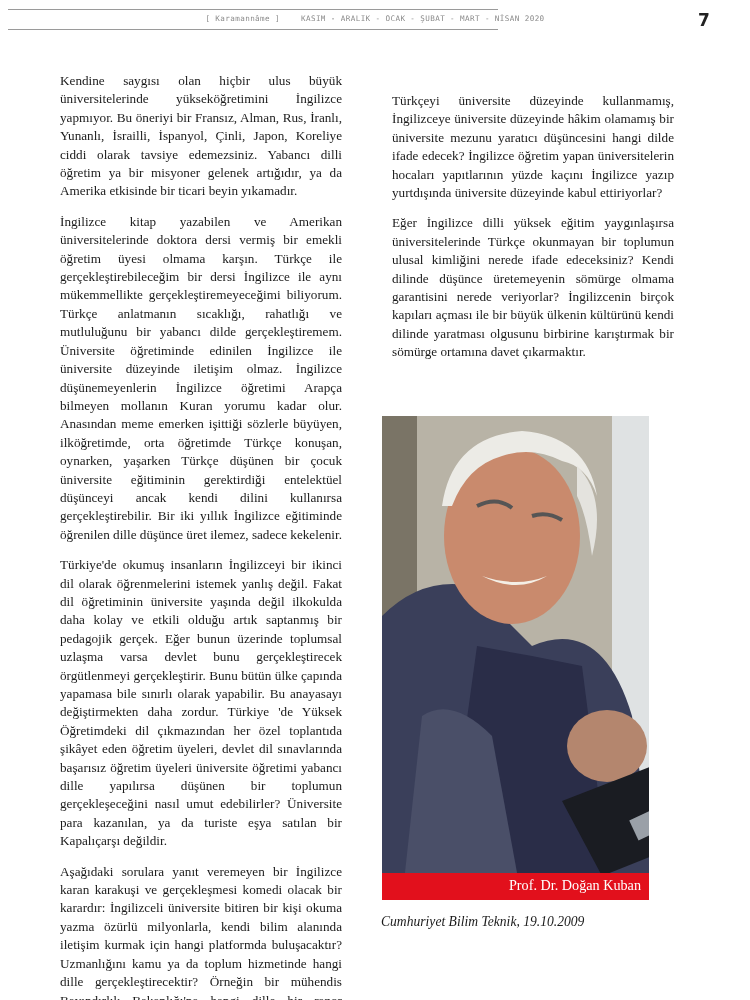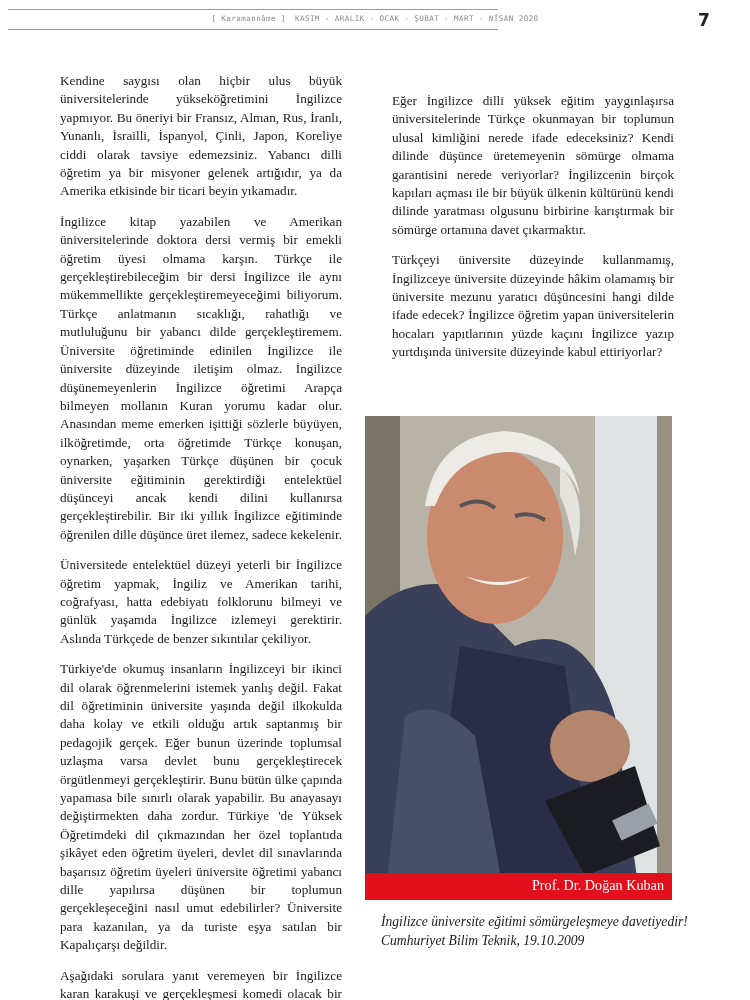--- a/index.html
+++ b/index.html
@@ -1,56 +1,55 @@
 <!DOCTYPE html>
 <html><head>
 <meta charset="utf-8">
 <style>
   html, body { margin: 0; padding: 0; background: #ffffff; }
   body { width: 750px; height: 1000px; position: relative; overflow: hidden; font-family: "Liberation Serif", serif; color: #1a1a1a; }
   .rule { position: absolute; left: 8px; width: 490px; height: 1px; background: #9a9a9a; }
   .rule.top { top: 9px; }
   .rule.bottom { top: 29px; }
   .header-text { position: absolute; left: 0; top: 14px; width: 750px; text-align: center; font-family: "DejaVu Sans Mono", monospace; font-size: 7.6px; letter-spacing: 0.4px; color: #8a8a8a; }
-  .header-text span { margin: 0 2px; }
+  .header-text span { margin: 0 8px; }
   .page-number { position: absolute; left: 698px; top: 10px; font-family: "DejaVu Sans", sans-serif; font-size: 17px; font-weight: bold; color: #222; }
   .col { position: absolute; font-size: 13.2px; line-height: 18.4px; text-align: justify; }
   .col p { margin: 12px; }
   .col-left { left: 48px; top: 60px; width: 306px; }
   .col-right { left: 380px; top: 80px; width: 306px; }
   .heading { margin: 18px 0 18px 0 !important; font-size: 12.4px; }
-  .photo { position: absolute; left: 365px; top: 416px; width: 307px; height: 484px; overflow: hidden; background: #0f172a; }
+  .photo { position: absolute; left: 382px; top: 416px; width: 267px; height: 484px; overflow: hidden; background: #0f172a; }
   .photo svg { display: block; }
   .photo-caption-band { position: absolute; left: 0; bottom: 0; width: 100%; height: 27px; background: #e2101c; }
   .photo-caption { position: absolute; right: 8px; top: 4px; color: #ffffff; font-size: 14.2px; }
   .citation { position: absolute; left: 381px; top: 912px; width: 340px; font-style: italic; font-size: 13.6px; line-height: 19px; }
   .citation div { white-space: nowrap; }
 </style>
 </head>
 <body>
 
 <div class="rule top"></div>
 <div class="rule bottom"></div>
 <div class="header-text">
   <span>[ Karamannâme ]</span>
   <span>KASIM - ARALIK - OCAK - ŞUBAT - MART - NİSAN 2020</span>
 </div>
 <div class="page-number">7</div>
 
 <div class="col col-left">
   <p>Kendine saygısı olan hiçbir ulus büyük üniversitelerinde yükseköğretimini İngilizce yapmıyor. Bu öneriyi bir Fransız, Alman, Rus, İranlı, Yunanlı, İsrailli, İspanyol, Çinli, Japon, Koreliye ciddi olarak tavsiye edemezsiniz. Yabancı dilli öğretim ya bir misyoner gelenek artığıdır, ya da Amerika etkisinde bir ticari beyin yıkamadır.</p>
   <p>İngilizce kitap yazabilen ve Amerikan üniversitelerinde doktora dersi vermiş bir emekli öğretim üyesi olmama karşın. Türkçe ile gerçekleştirebileceğim bir dersi İngilizce ile aynı mükemmellikte gerçekleştiremeyeceğimi biliyorum. Türkçe anlatmanın sıcaklığı, rahatlığı ve mutluluğunu bir yabancı dilde gerçekleştiremem. Üniversite öğretiminde edinilen İngilizce ile üniversite düzeyinde iletişim olmaz. İngilizce düşünemeyenlerin İngilizce öğretimi Arapça bilmeyen mollanın Kuran yorumu kadar olur. Anasından meme emerken işittiği sözlerle büyüyen, ilköğretimde, orta öğretimde Türkçe konuşan, oynarken, yaşarken Türkçe düşünen bir çocuk üniversite eğitiminin gerektirdiği entelektüel düşünceyi ancak kendi dilini kullanırsa gerçekleştirebilir. Bir iki yıllık İngilizce eğitiminde öğrenilen dille düşünce üret ilemez, sadece kekelenir.</p>
-  <p>Üniversitede entelektüel düzeyi yeterli bir İngilizce öğretim yapmak, İngiliz ve Amerikan tarihi, coğrafyası, hatta edebiyatı folklorunu bilmeyi ve günlük yaşamda İngilizce izlemeyi gerektirir. Aslında Türkçede de benzer sıkıntılar çekiliyor.</p>
   <p>Türkiye'de okumuş insanların İngilizceyi bir ikinci dil olarak öğrenmelerini istemek yanlış değil. Fakat dil öğretiminin üniversite yaşında değil ilkokulda daha kolay ve etkili olduğu artık saptanmış bir pedagojik gerçek. Eğer bunun üzerinde toplumsal uzlaşma varsa devlet bunu gerçekleştirecek örgütlenmeyi gerçekleştirir. Bunu bütün ülke çapında yapamasa bile sınırlı olarak yapabilir. Bu anayasayı değiştirmekten daha zordur. Türkiye 'de Yüksek Öğretimdeki dil çıkmazından her özel toplantıda şikâyet eden öğretim üyeleri, devlet dil sınavlarında başarısız öğretim üyeleri üniversite öğretimi yabancı dille yapılırsa düşünen bir toplumun gerçekleşeceğini nasıl umut edebilirler? Üniversite para kazanılan, ya da turiste eşya satılan bir Kapalıçarşı değildir.</p>
   <p>Aşağıdaki sorulara yanıt veremeyen bir İngilizce karan karakuşi ve gerçekleşmesi komedi olacak bir karardır: İngilizceli üniversite bitiren bir kişi okuma yazma özürlü milyonlarla, kendi bilim alanında iletişim kurmak için hangi platformda buluşacaktır? Uzmanlığını kamu ya da toplum hizmetinde hangi dille gerçekleştirecektir? Örneğin bir mühendis Bayındırlık Bakanlığı'na hangi dille bir rapor yazacaktır? Önce İngilizce yazıp sonra Türkçeye mi çevirecektir? Kaldı ki İngilizce de yazamayacağını kendi deneyimimle biliyorum.</p>
 </div>
 
 <div class="col col-right">
+  <p>Türkçeyi üniversite düzeyinde kullanmamış, İngilizceye üniversite düzeyinde hâkim olamamış bir üniversite mezunu yaratıcı düşüncesini hangi dilde ifade edecek? İngilizce öğretim yapan üniversitelerin hocaları yapıtlarının yüzde kaçını İngilizce yazıp yurtdışında üniversite düzeyinde kabul ettiriyorlar?</p>
   <p>Eğer İngilizce dilli yüksek eğitim yaygınlaşırsa üniversitelerinde Türkçe okunmayan bir toplumun ulusal kimliğini nerede ifade edeceksiniz? Kendi dilinde düşünce üretemeyenin sömürge olmama garantisini nerede veriyorlar? İngilizcenin birçok kapıları açması ile bir büyük ülkenin kültürünü kendi dilinde yaratması olgusunu birbirine karıştırmak bir sömürge ortamına davet çıkarmaktır.</p>
-  <p>Türkçeyi üniversite düzeyinde kullanmamış, İngilizceye üniversite düzeyinde hâkim olamamış bir üniversite mezunu yaratıcı düşüncesini hangi dilde ifade edecek? İngilizce öğretim yapan üniversitelerin hocaları yapıtlarının yüzde kaçını İngilizce yazıp yurtdışında üniversite düzeyinde kabul ettiriyorlar?</p>
 </div>
 
 <div class="photo">
   <svg width="307" height="484" viewBox="0 0 307 484">
     <rect x="0" y="0" width="307" height="484" fill="#8c8576"></rect>
     <rect x="35" y="0" width="200" height="484" fill="#b8b3a6"></rect>
     <rect x="230" y="0" width="62" height="484" fill="#dfe2e3"></rect>
     <rect x="292" y="0" width="15" height="484" fill="#9a8f80"></rect>
     <rect x="0" y="0" width="35" height="484" fill="#7a7466"></rect>
     <path d="M0 484 L0 200 Q40 160 90 170 L150 230 Q220 200 250 300 L275 484 Z" fill="#3a3f5a"></path>
@@ -65,15 +64,14 @@
     <ellipse cx="225" cy="330" rx="40" ry="36" fill="#b4866e"></ellipse>
     <path d="M180 385 L270 350 L295 430 L220 460 Z" fill="#1a1c22"></path>
     <rect x="250" y="395" width="40" height="22" fill="#9aa0a8" transform="rotate(-25 270 406)"></rect>
   </svg>
   <div class="photo-caption-band" style="background: rgb(226, 16, 28);">
     <span class="photo-caption">Prof. Dr. Doğan Kuban</span>
   </div>
 </div>
 
 <div class="citation">
-  <div>İngilizce üniversite eğitimi sömürgeleşmeye davetiyedir!</div>
   <div>Cumhuriyet Bilim Teknik, 19.10.2009</div>
 </div>
 
 </body></html>

